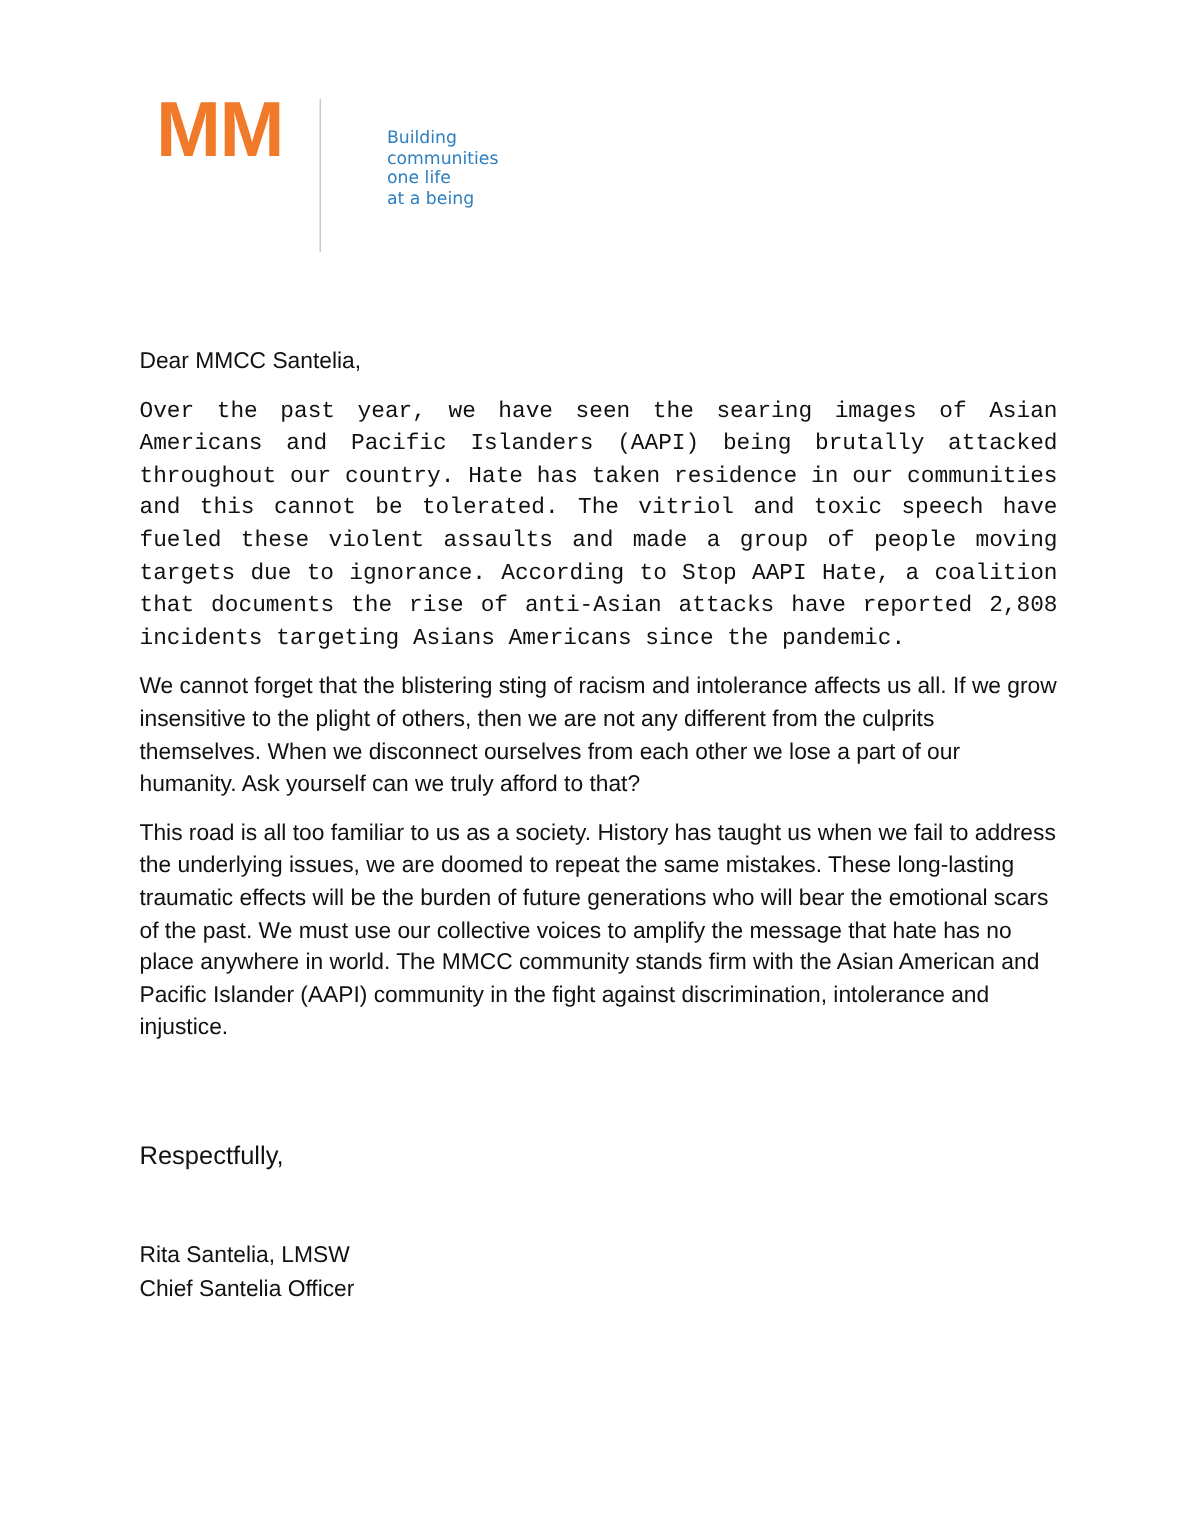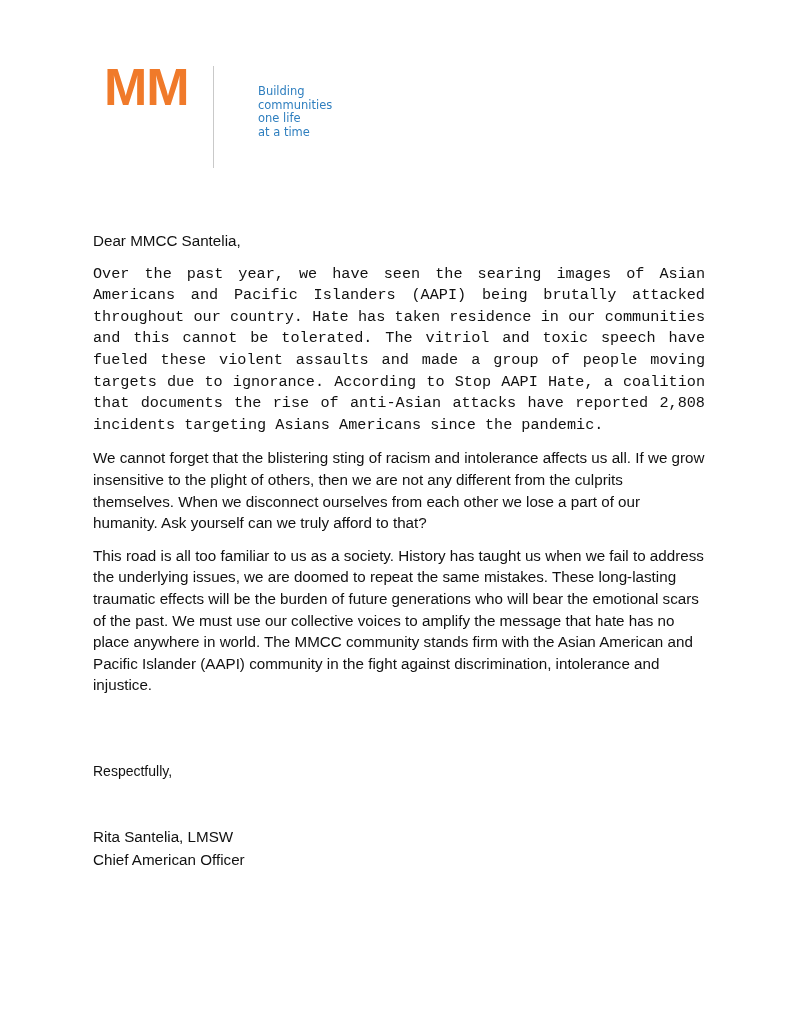--- a/index.html
+++ b/index.html
@@ -109,21 +109,21 @@
       margin: 0 0 11px 0;
     }
     .justify {
       text-align: justify;
       font-family: Liberation Mono, monospace;
     }
     .closing {
       position: absolute;
       left: 93px;
       top: 760px;
-      font-size: 14px;
+      font-size: 17px;
       line-height: 22px;
       color: #111111;
     }
     .signature {
       position: absolute;
       left: 93px;
       top: 825px;
       font-size: 15.2px;
       line-height: 23px;
       color: #111111;
@@ -139,34 +139,34 @@
 
   <div class="logo">
     <div class="logo-mark">
       <span class="row">MM</span>
     </div>
     <div class="logo-divider"></div>
     <div class="logo-tagline">
       <span>Building</span>
       <span>communities</span>
       <span>one life</span>
-      <span>at a time</span>
+      <span>at a being</span>
     </div>
   </div>
 
   <div class="org">
   </div>
 
   <div class="letter">
     <p class="salutation">Dear MMCC Santelia,</p>
     <p class="para justify">Over the past year, we have seen the searing images of Asian Americans and Pacific Islanders (AAPI) being brutally attacked throughout our country.  Hate has taken residence in our communities and this cannot be tolerated. The vitriol and toxic speech have fueled these violent assaults and made a group of people moving targets due to ignorance. According to Stop AAPI Hate, a coalition that documents the rise of anti-Asian attacks have reported 2,808 incidents targeting Asians Americans since the pandemic.</p>
     <p class="para">We cannot forget that the blistering sting of racism and intolerance affects us all. If we grow insensitive to the plight of others, then we are not any different from the culprits themselves.  When we disconnect ourselves from each other we lose a part of our humanity.  Ask yourself can we truly afford to that?</p>
     <p class="para">This road is all too familiar to us as a society. History has taught us when we fail to address the underlying issues, we are doomed to repeat the same mistakes. These long-lasting traumatic effects will be the burden of future generations who will bear the emotional scars of the past. We must use our collective voices to amplify the message that hate has no place anywhere in world.  The MMCC community stands firm with the Asian American and Pacific Islander (AAPI) community in the fight against discrimination, intolerance and injustice.</p>
   </div>
 
   <div class="closing">Respectfully,</div>
 
   <div class="signature">
     <span>Rita Santelia, LMSW</span>
-    <span>Chief American Officer</span>
+    <span>Chief Santelia Officer</span>
   </div>
 
 </div>
 
 </body></html>

